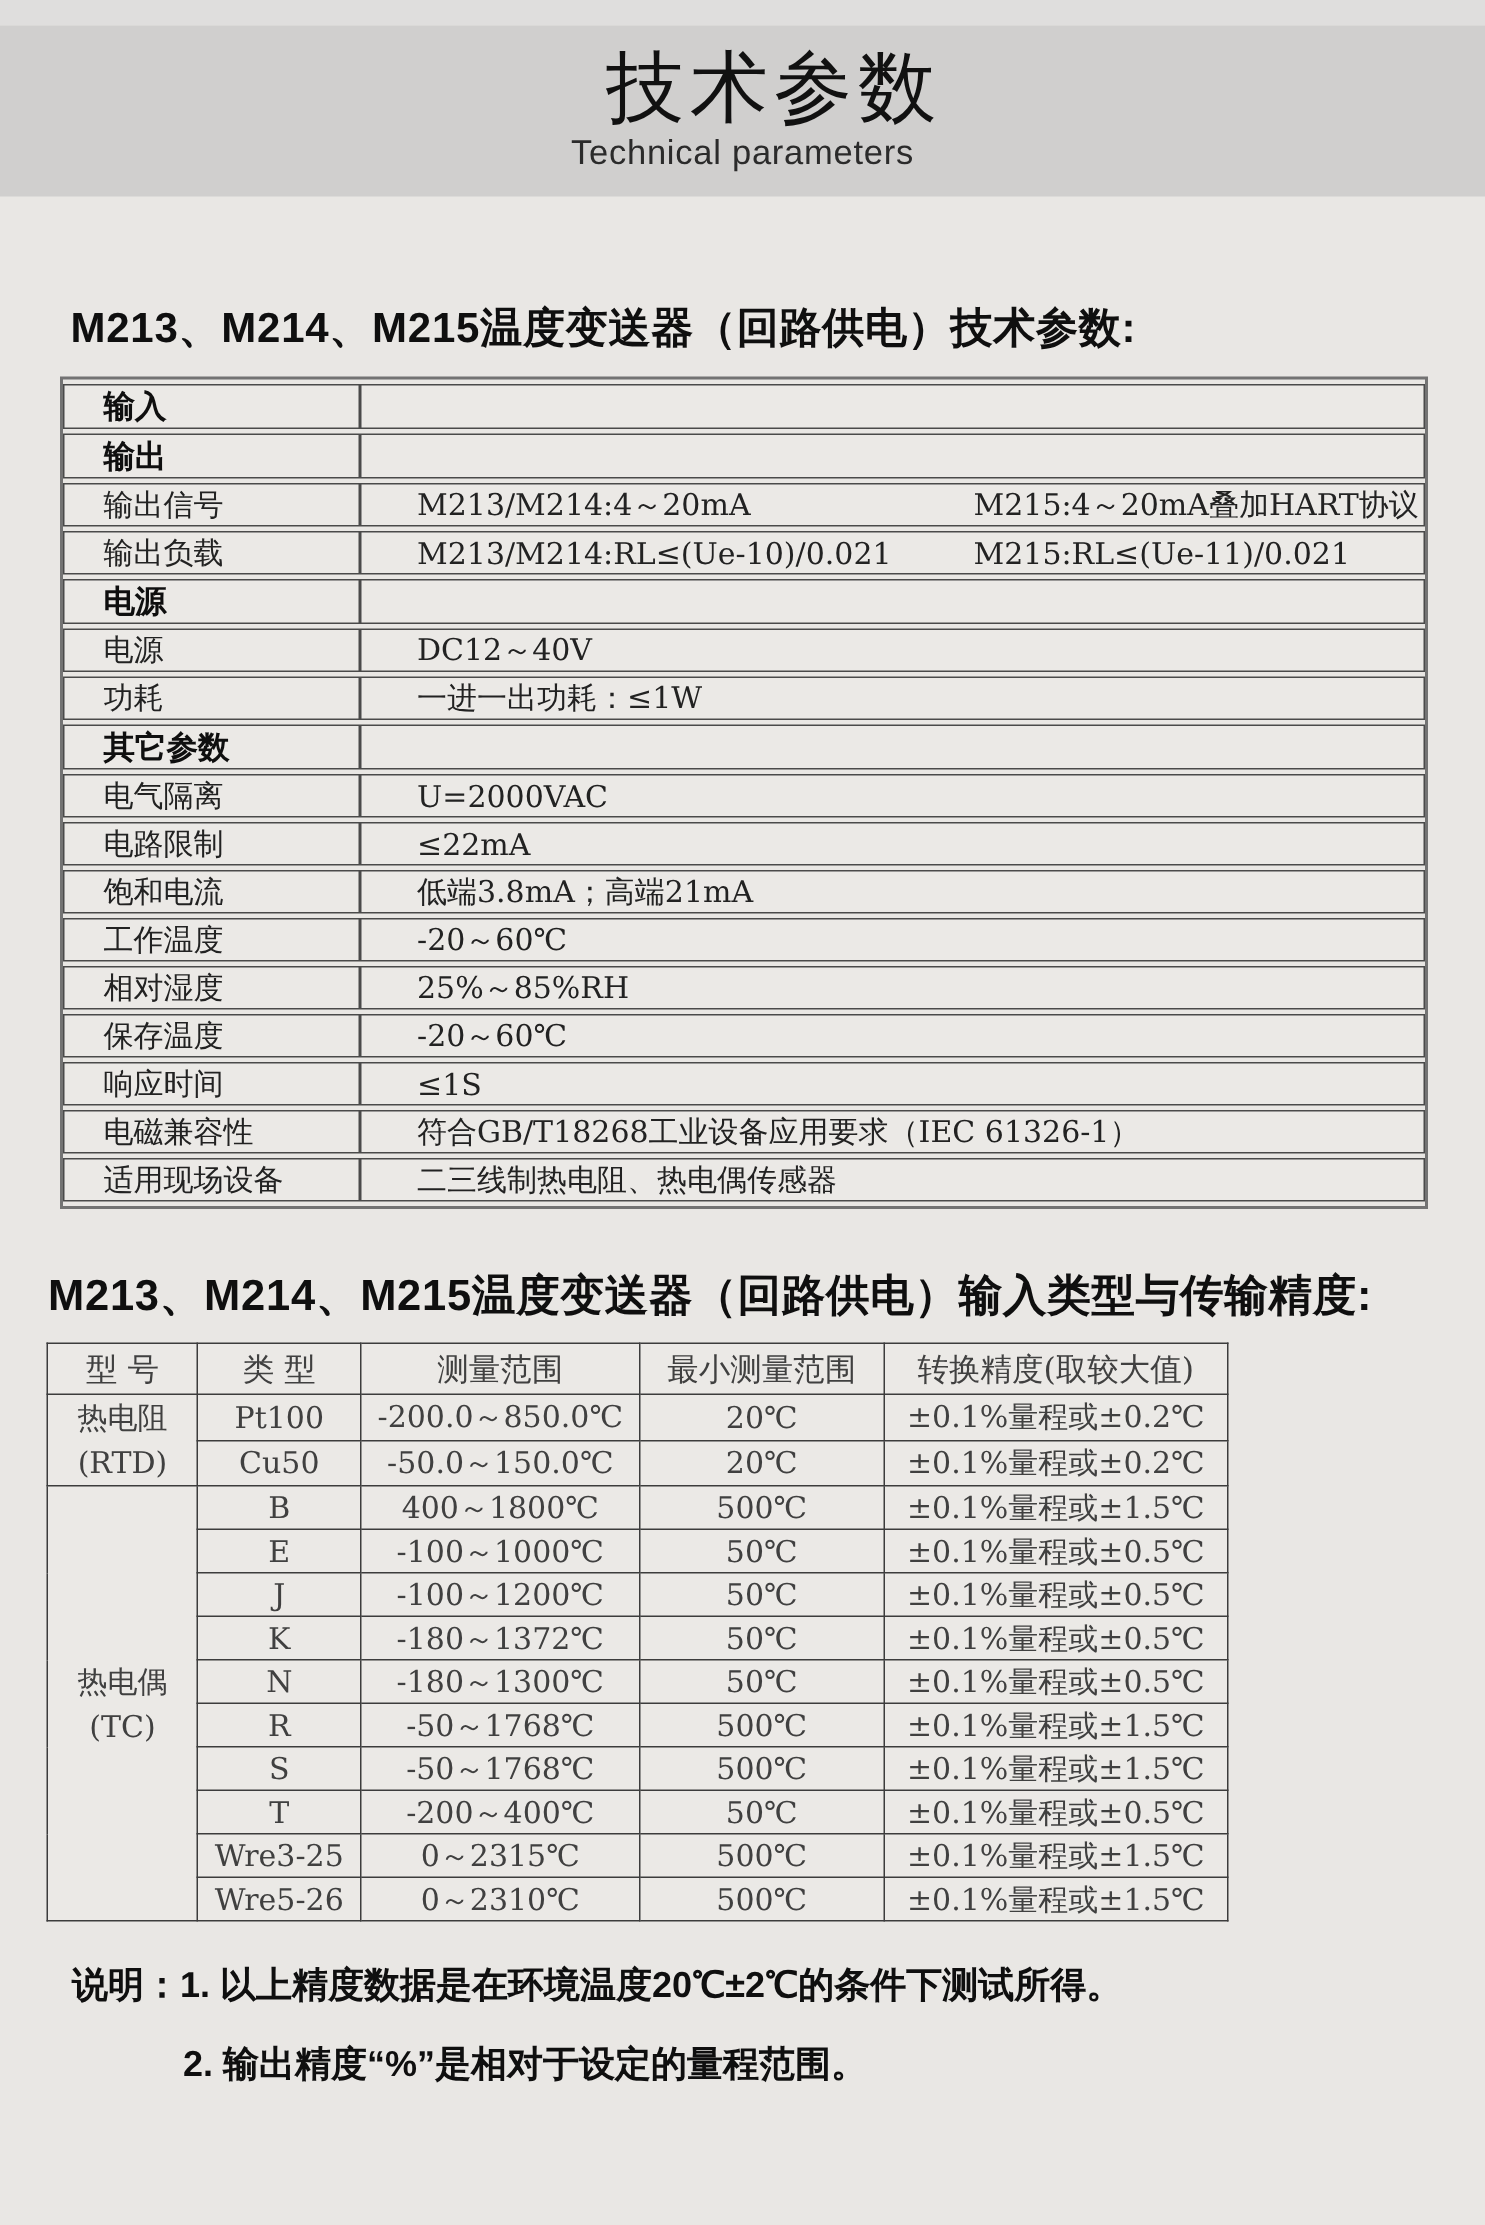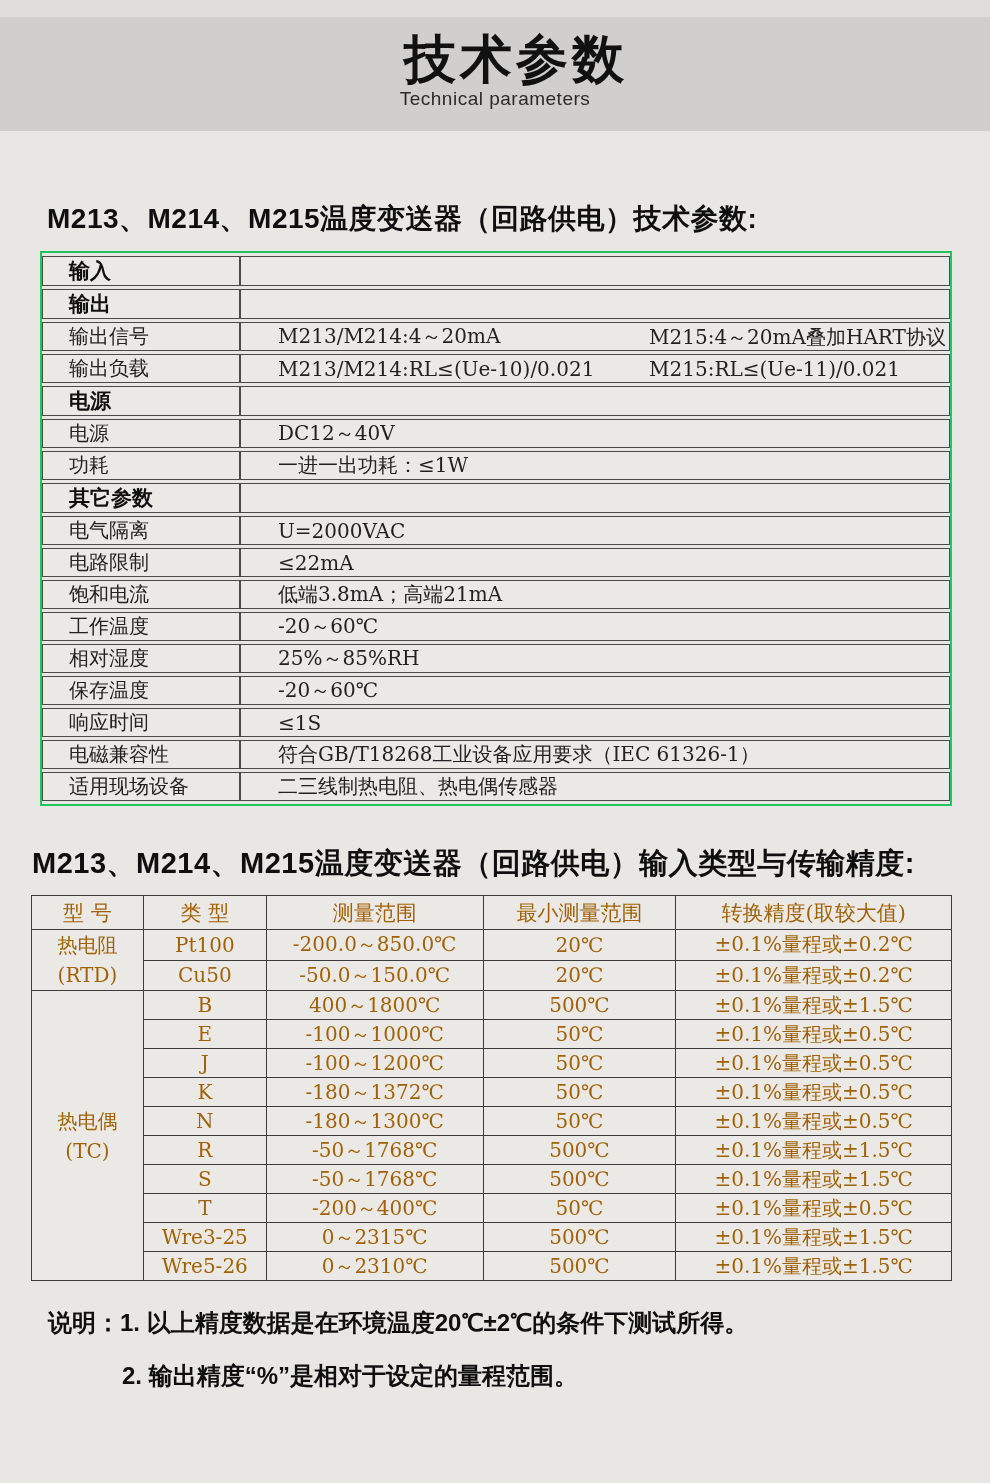--- a/index.html
+++ b/index.html
@@ -13,49 +13,49 @@
   }
   .top-strip { height: 17px; background: #dfdedd; }
   .banner {
     height: 114px;
     background: #d0cfce;
     text-align: center;
     padding-top: 16px;
   }
   .main-title {
     font-size: 52px;
-    font-weight: bold;
+    font-weight: normal;
     letter-spacing: 4px;
     color: #111;
     line-height: 1.0;
     padding-left: 42px;
   }
   .sub-title {
-    font-size: 19px;
+    font-size: 23px;
     font-weight: normal;
     color: #2b2b2b;
     letter-spacing: 0.5px;
     margin-top: 3px;
   }
   .section-heading {
     font-size: 28px;
     font-weight: bold;
     color: #0f0f0f;
     letter-spacing: 0.5px;
   }
   .h1 { margin: 69px 0 13px 47px; }
   .h2 { margin: 38px 0 11px 32px; font-size: 29px; }
 
   
   table.spec {
     margin-left: 40px;
     width: 912px;
     border-collapse: separate;
     border-spacing: 0 3px;
-    border: 2px solid #22c55e;
+    border: 2px solid #737373;
     font-family: "DejaVu Serif", "Liberation Serif", serif;
     font-size: 20px;
     color: #222;
   }
   table.spec td {
     border: 1px solid #4a4a4a;
     background: #ebe9e6;
     height: 24px;
     padding: 0;
     vertical-align: middle;
@@ -72,25 +72,25 @@
     position: absolute;
     left: 408px;
     top: 50%;
     transform: translateY(-50%);
     white-space: nowrap;
   }
 
   
   table.acc {
     margin-left: 31px;
-    width: 921px;
+    width: 788px;
     border-collapse: collapse;
     font-family: "DejaVu Serif", "Liberation Serif", serif;
     font-size: 20px;
-    color: #a16207;
+    color: #404040;
     text-align: center;
   }
   table.acc th, table.acc td {
     border: 1.5px solid #3c3c3c;
     background: #ebe9e6;
     padding: 0;
     vertical-align: middle;
   }
   table.acc th { height: 34px; font-weight: normal; font-size: 21px; }
   table.acc td { height: 29px; }

